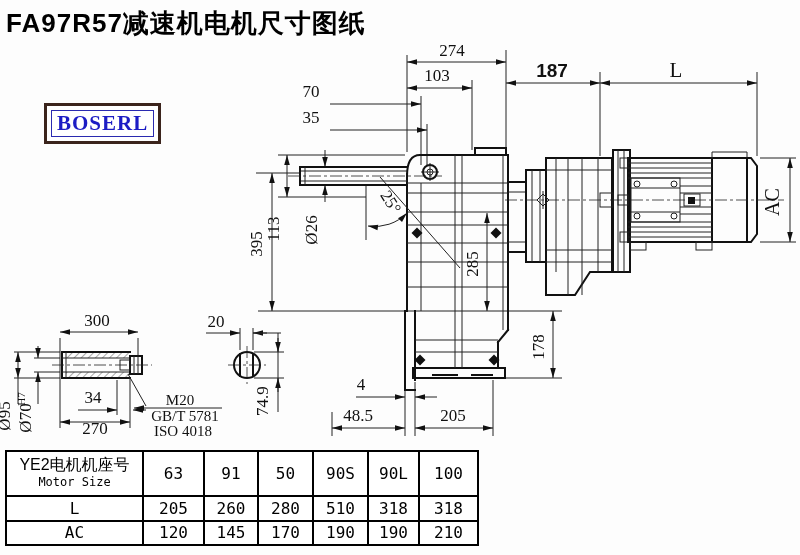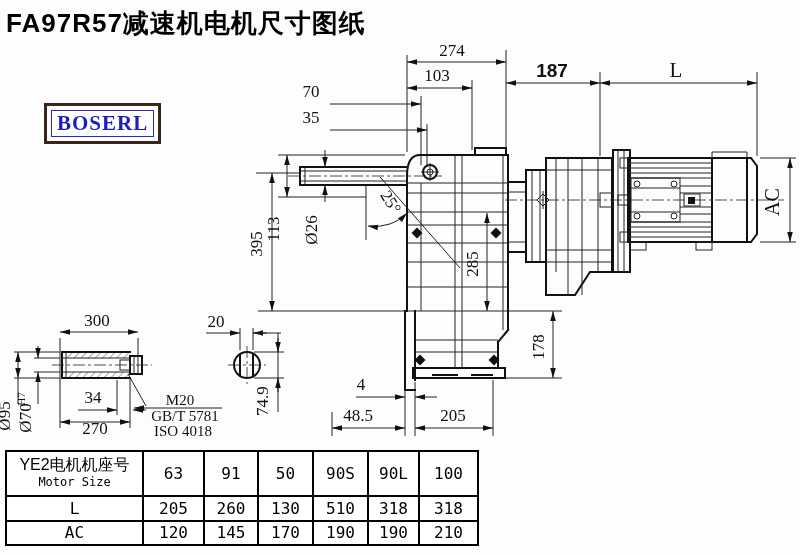--- a/index.html
+++ b/index.html
@@ -324,21 +324,21 @@
       <td>91</td>
       <td>50</td>
       <td>90S</td>
       <td>90L</td>
       <td>100</td>
     </tr>
     <tr>
       <td>L</td>
       <td>205</td>
       <td>260</td>
-      <td>130</td>
+      <td>280</td>
       <td>510</td>
       <td>318</td>
       <td>318</td>
     </tr>
     <tr>
       <td>AC</td>
       <td>120</td>
       <td>145</td>
       <td>170</td>
       <td>190</td>

